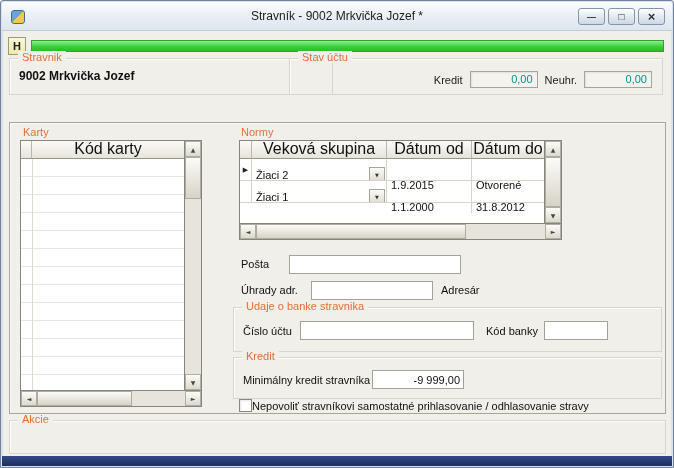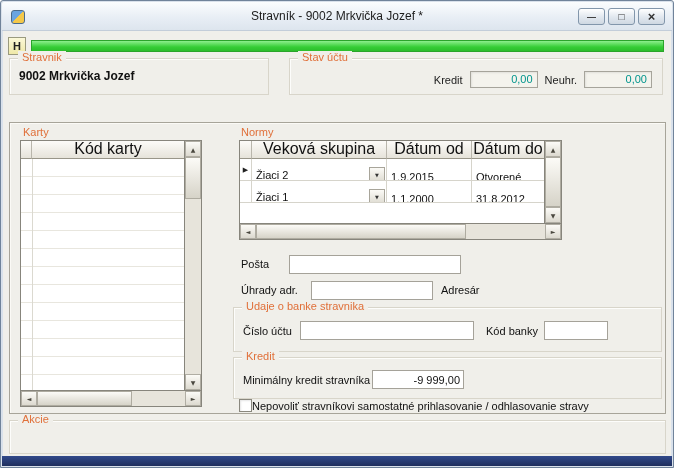--- a/index.html
+++ b/index.html
@@ -29,21 +29,21 @@
   .hbtn { position:absolute; left:7px; top:36px; width:18px; height:18px;
           border:1px solid #9a9a7e; background:linear-gradient(#fbf8d8,#efe9a8);
           font-size:11px; font-weight:bold; text-align:center; line-height:16px; color:#222; cursor:pointer; }
   .greenbar { position:absolute; left:30px; top:39px; right:9px; height:12px;
               background:linear-gradient(#8cef8c,#35cd35 60%,#2bbd2b); border:1px solid #2aa42a; }
 
   
   .groupbox { position:absolute; border:1px solid #d8d5ca; box-shadow: inset 1px 1px 0 #fdfdfb; }
   .gb-legend { position:absolute; top:-8px; left:8px; background:#f0efea; padding:0 4px;
                font-size:11px; color:#e0703a; white-space:nowrap; }
-  .gb-stravnik { left:8px; top:57px; width:260px; height:37px; }
+  .gb-stravnik { left:8px; top:57px; width:324px; height:37px; }
   .stravnik-name { position:absolute; left:9px; top:10px; font-size:12px; font-weight:bold; color:#111; }
   .gb-stav { left:288px; top:57px; width:374px; height:37px; }
   .stav-row { position:absolute; inset:0; display:flex; align-items:center; justify-content:flex-end;
               gap:7px; padding:6px 10px 0 0; }
   .fldlbl { font-size:11px; color:#222; white-space:nowrap; }
   .valbox { width:68px; height:17px; background:#f4f3ed; border:1px solid #a6a49b;
             box-shadow: inset 1px 1px 2px rgba(0,0,0,0.08); font-size:11px; color:#00948c;
             text-align:right; padding:1px 4px 0 0; }
 
   
@@ -97,21 +97,21 @@
                  border:1px solid #87857c; background:#fff; display:flex; }
   .nt-main { flex:1; display:flex; flex-direction:column; min-width:0; }
   .nt-header { height:18px; display:flex; flex:none; }
   .nt-h-ind { width:12px; flex:none; }
   .nt-h1 { width:135px; flex:none; }
   .nt-h2 { width:85px; flex:none; }
   .nt-h3 { flex:1; border-right:none; }
   .nt-row { height:22px; display:flex; flex:none; border-bottom:1px solid #d6d4cb; font-size:11px; color:#111; }
   .nt-ind { width:12px; flex:none; border-right:1px solid #d6d4cb; display:flex; align-items:center;
             justify-content:center; font-size:7px; color:#222; font-family:"DejaVu Sans",sans-serif; }
-  .nt-cell { padding:8px 4px; line-height:21px; border-right:1px solid #d6d4cb; overflow:hidden; white-space:nowrap; }
+  .nt-cell { padding:16px 4px; line-height:21px; border-right:1px solid #d6d4cb; overflow:hidden; white-space:nowrap; }
   .nt-c1 { width:135px; flex:none; display:flex; align-items:center; justify-content:space-between; padding:12px 1px 0 4px; }
   .nt-c2 { width:85px; flex:none; }
   .nt-c3 { flex:1; border-right:none; }
   .combo-btn { width:16px; height:18px; background:linear-gradient(#fbfaf6,#d9d6cb); border:1px solid #a8a59a;
                display:flex; align-items:center; justify-content:center; font-size:5px; color:#333;
                font-family:"DejaVu Sans",sans-serif; cursor:pointer; }
   .nt-filler { flex:1; }
 
   
   .flabel { position:absolute; font-size:11px; color:#111; white-space:nowrap; }

